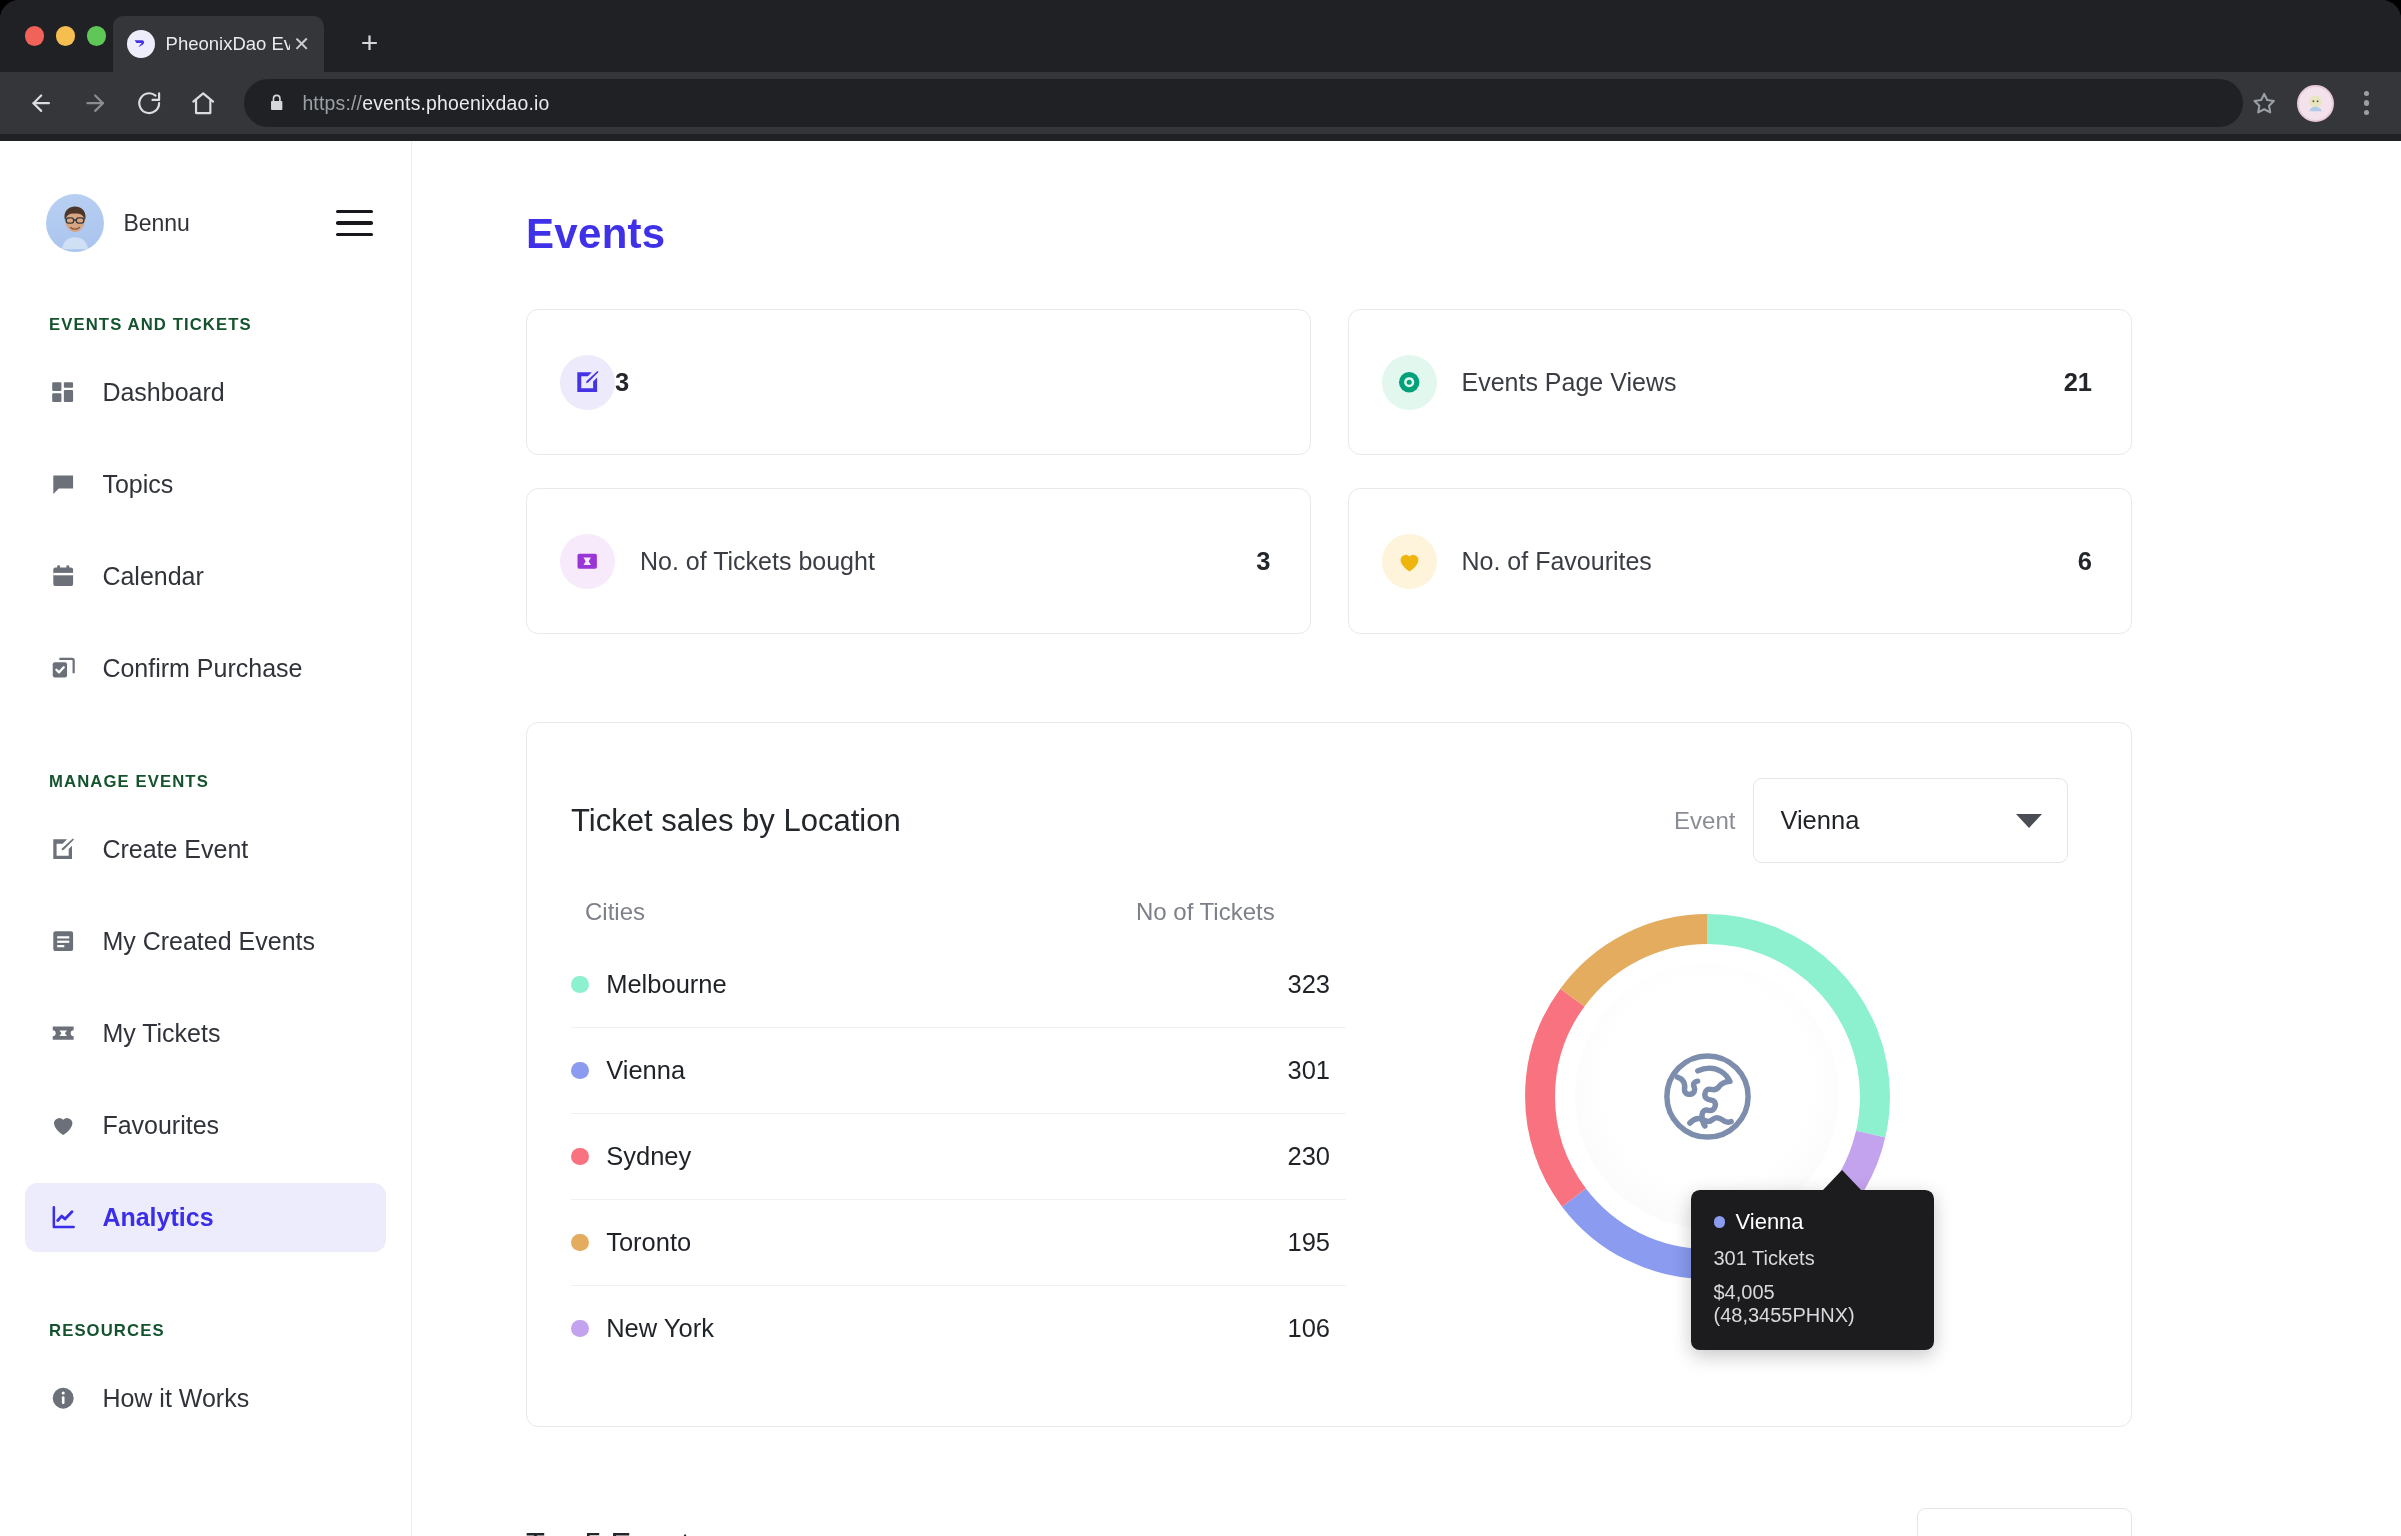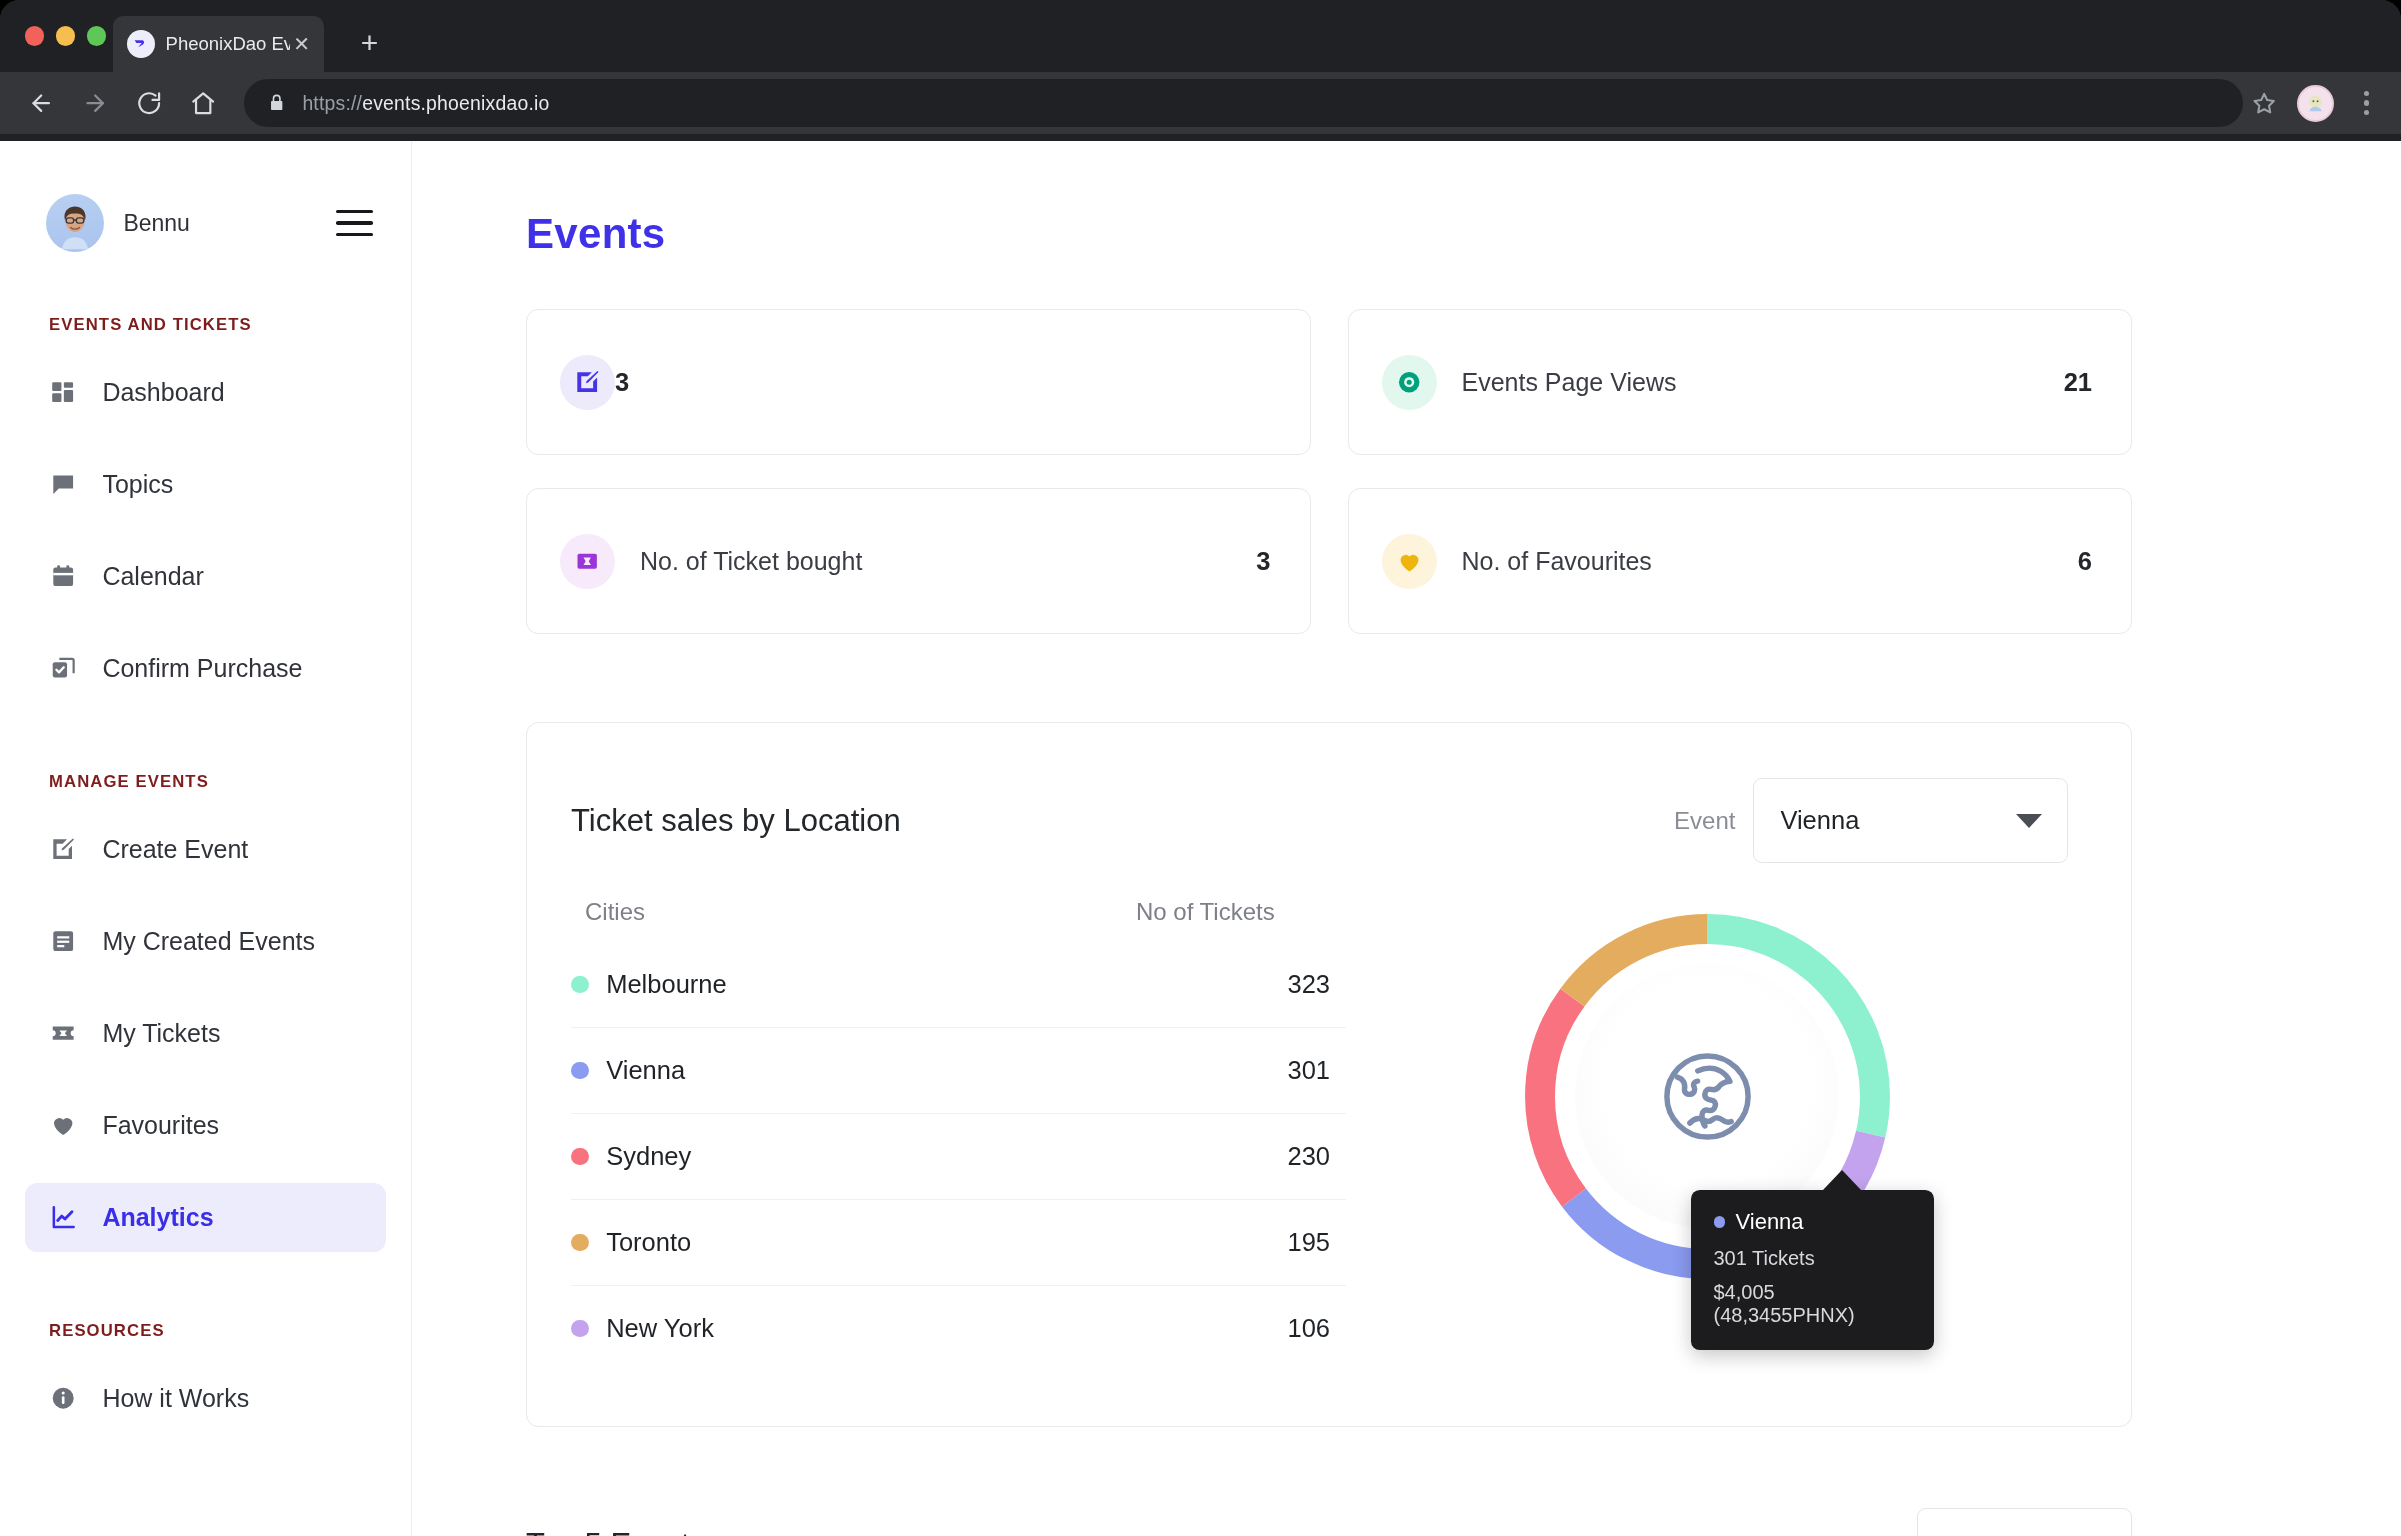--- a/index.html
+++ b/index.html
@@ -186,21 +186,21 @@
     display: flex; flex-direction: column; gap: 8px;
     flex: none;
     margin-right: 3.5px;
   }
   .hamburger i { display:block; height: 3.5px; background: #16181C; border-radius: 1.8px; }
 
   .nav-section-title {
     font-size: 16.7px;
     font-weight: bold;
     letter-spacing: 1.1px;
-    color: #7f1d1d;
+    color: #14532d;
     padding-left: 49px;
     margin-top: 63px;
     margin-bottom: 23px;
   }
   .nav-section-title.tight { margin-top: 69px; }
 
   .nav-item {
     display: flex;
     align-items: center;
     height: 69px;
@@ -665,21 +665,21 @@
             <span class="stat-value">21</span>
           </div>
 
           <div class="stat-card">
             <span class="stat-icon" style="background:#F6EAFB;color:#9B35D8">
               <svg width="26.4" height="26.4" viewBox="0 0 24 24" fill="currentColor">
                   <rect x="3.2" y="5.2" width="17.6" height="13.6" rx="1.6"></rect>
                   <path d="M8.6 8.6h6.8l-2 3.4 2 3.4H8.6l2-3.4z" fill="#F6EAFB"></path>
                 </svg>
             </span>
-            <span class="stat-label">No. of Ticket bought</span>
+            <span class="stat-label">No. of Tickets bought</span>
             <span class="stat-value">3</span>
           </div>
 
           <div class="stat-card">
             <span class="stat-icon" style="background:#FDF4DB;color:#EFB50F">
               <svg width="25" height="25" viewBox="0 0 24 24" fill="currentColor">
                   <path d="M12 21.5s-8.6-5.4-8.6-11.3A5 5 0 0 1 12 7.2a5 5 0 0 1 8.6 3c0 5.9-8.6 11.3-8.6 11.3z"></path>
                 </svg>
             </span>
             <span class="stat-label">No. of Favourites</span>

